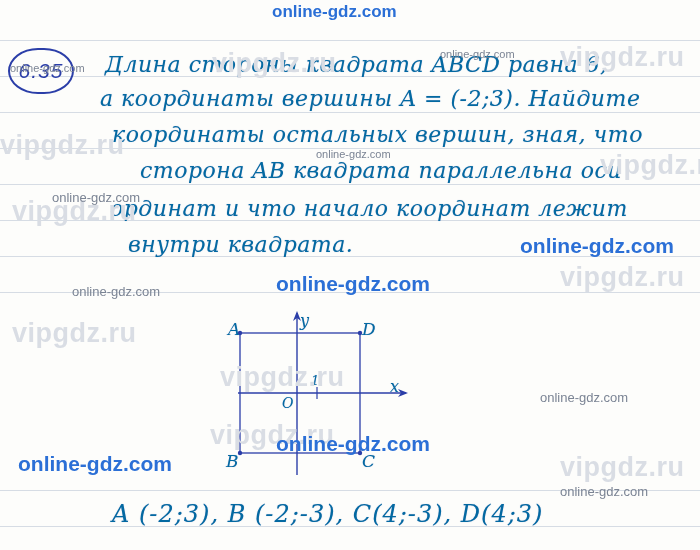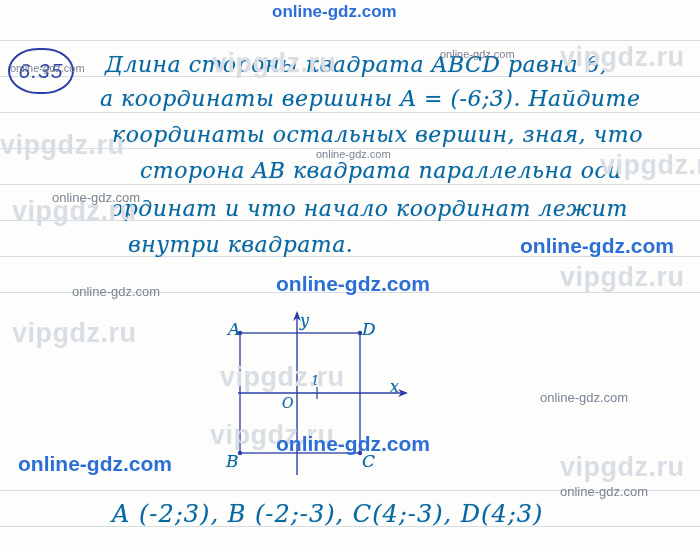--- a/index.html
+++ b/index.html
@@ -122,21 +122,21 @@
   <div class="rule" style="top:184px"></div>
   <div class="rule" style="top:220px"></div>
   <div class="rule" style="top:256px"></div>
   <div class="rule" style="top:292px"></div>
   <div class="rule" style="top:490px"></div>
   <div class="rule" style="top:526px"></div>
 
   <div class="task-num">6.35</div>
 
   <div class="hand line-1">Длина стороны квадрата ABCD равна 6,</div>
-  <div class="hand line-2">а координаты вершины A = (-6;3). Найдите</div>
+  <div class="hand line-2">а координаты вершины A = (-2;3). Найдите</div>
   <div class="hand line-3">координаты остальных вершин, зная, что</div>
   <div class="hand line-4">сторона AB квадрата параллельна оси</div>
   <div class="hand line-5">ординат и что начало координат лежит</div>
   <div class="hand line-6">внутри квадрата.</div>
 
   <div id="figure">
     <svg width="220" height="180" viewBox="0 0 220 180">
 
       <rect x="30" y="28" width="120" height="120" fill="none" stroke="#2b3ea8" stroke-width="1.3"></rect>
 

